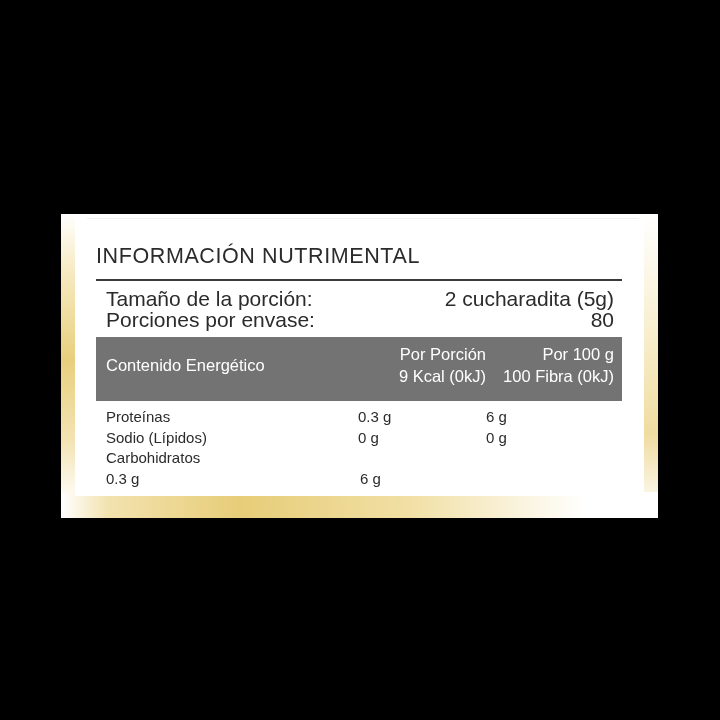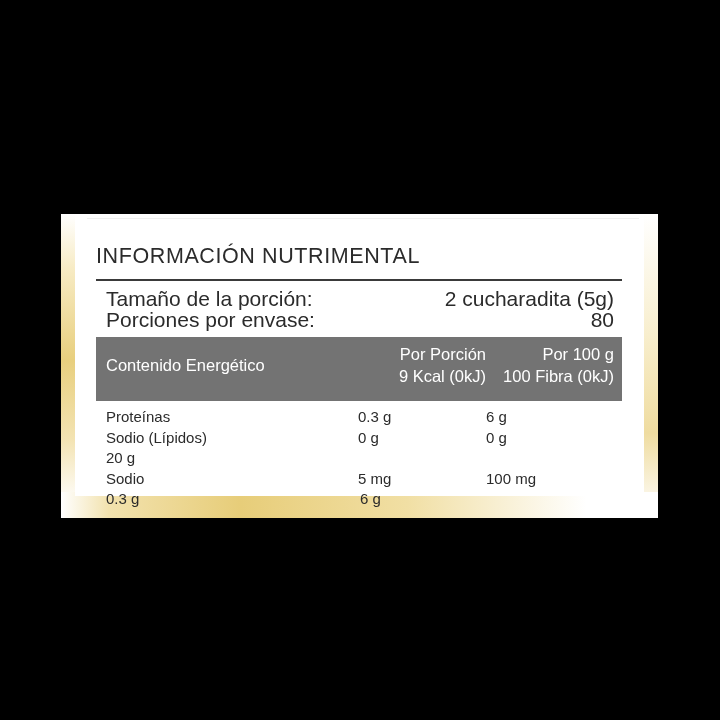--- a/index.html
+++ b/index.html
@@ -217,28 +217,23 @@
         <span class="nval">6 g</span>
       </div>
 
       <div class="nrow">
         <span class="nname">Sodio (Lípidos)</span>
         <span class="nval">0 g</span>
         <span class="nval">0 g</span>
       </div>
 
       <div class="nrow">
-        <span class="nval">20 g</span>
-      </div>
-
-      <div class="nrow">
-        <span class="nname">Sodio</span>
-        <span class="nval">5 mg</span>
-        <span class="nval">100 mg</span>
-      </div>
+        <span class="nname">Carbohidratos</span>
+      </div>
+
 
       <div class="nrow">
         <span class="nval">0.3 g</span>
         <span class="nval">6 g</span>
       </div>
 
     </div>
   </div>
 
 </div>

